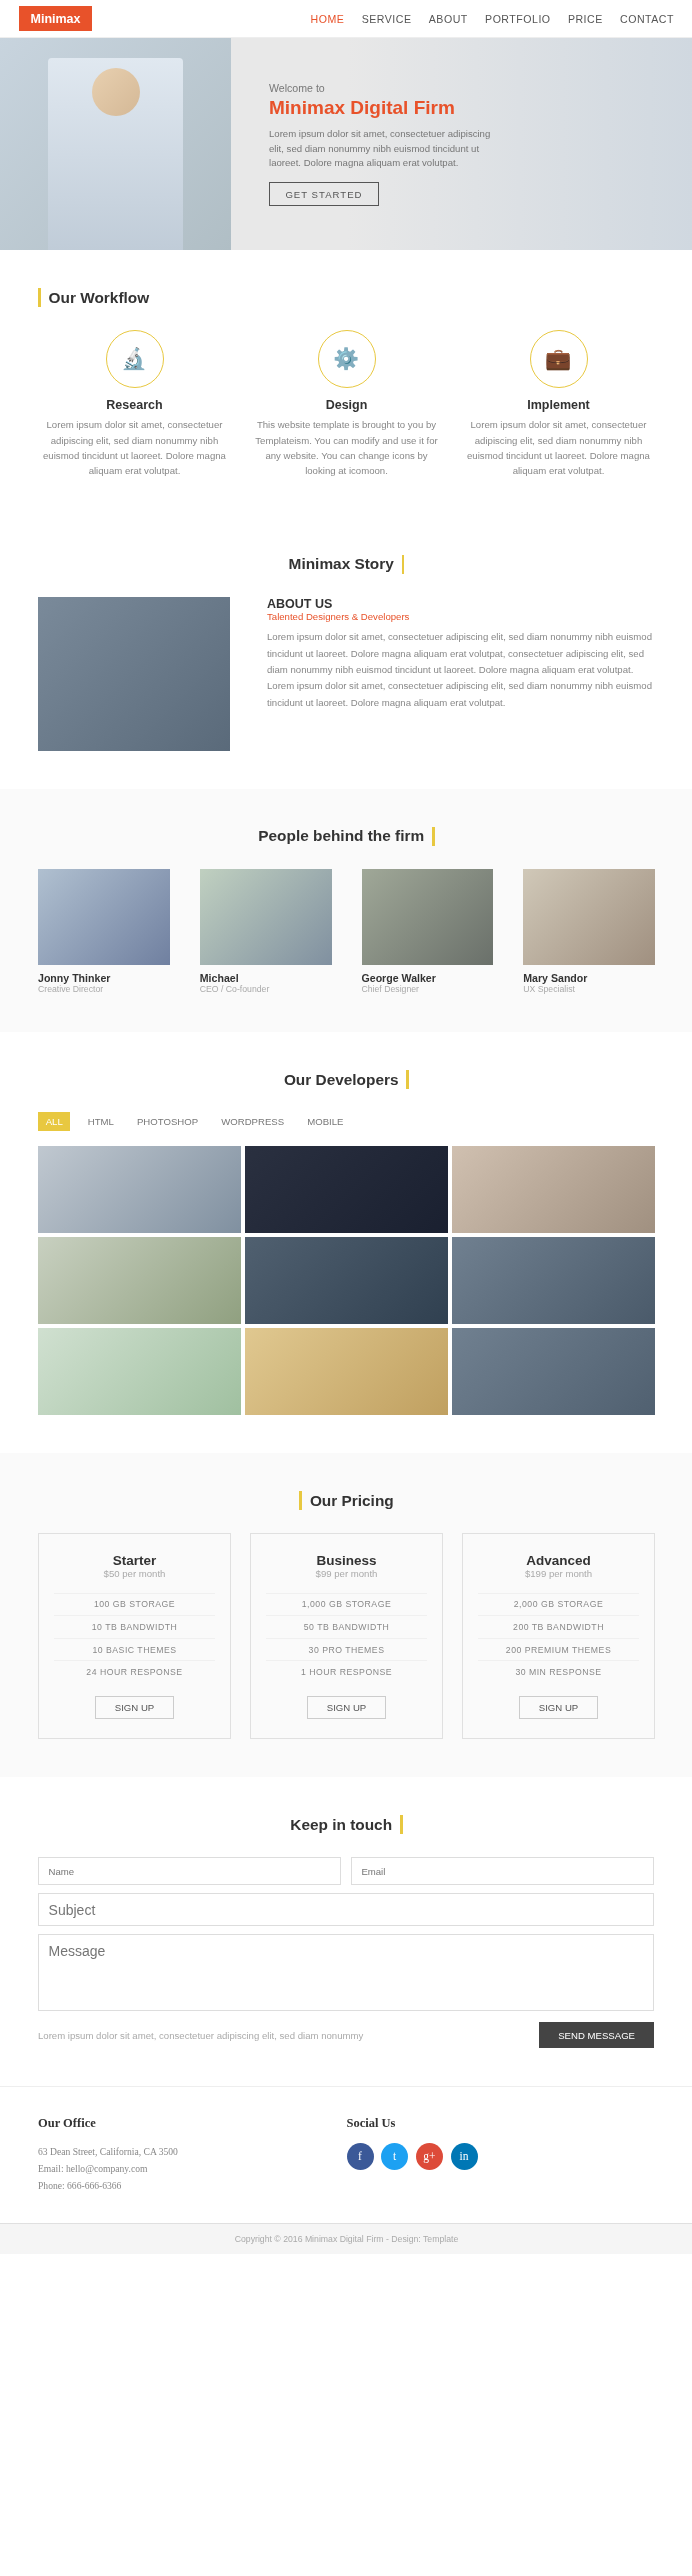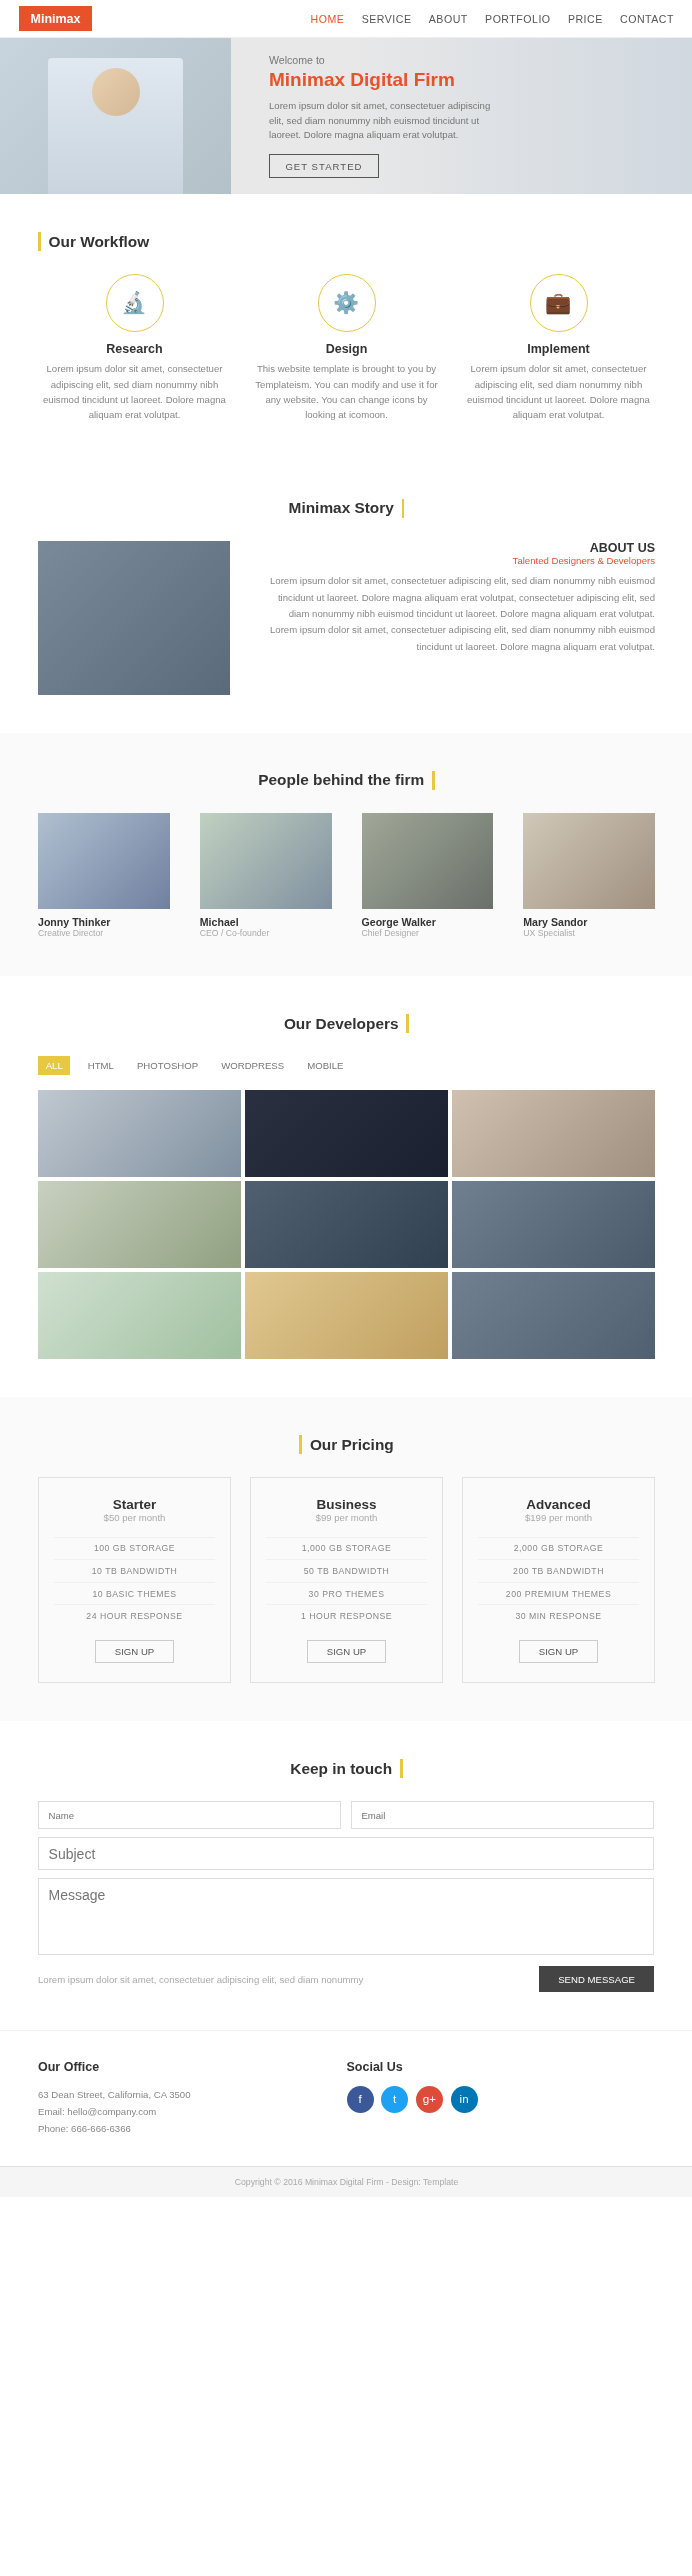--- a/index.html
+++ b/index.html
@@ -17,21 +17,21 @@
     }
     .nav-links { display: flex; gap: 17.3px; }
     .nav-links a {
       color: #555; text-decoration: none; font-size: 10.6px; text-transform: uppercase;
       letter-spacing: 0.5px;
     }
     .nav-links a.active { color: #e8522a; }
 
     
     .hero {
-      position: relative; height: 156px; background: linear-gradient(to right, #e8e8e8 50%, #d0d8e0 100%);
+      position: relative; height: 212px; background: linear-gradient(to right, #e8e8e8 50%, #d0d8e0 100%);
       overflow: hidden; display: flex; align-items: center;
     }
     .hero-image {
       position: absolute; left: 0; top: 0; width: 231px; height: 212px;
       background: linear-gradient(135deg, #c8d4de 0%, #b0bec5 100%);
       display: flex; align-items: flex-end; justify-content: center;
     }
     .hero-person {
       width: 135px; height: 192px;
       background: linear-gradient(to bottom, #e0e8f0 0%, #c0ccd8 100%);
@@ -75,21 +75,21 @@
     .workflow-icon {
       width: 58px; height: 58px; border-radius: 50%; border: 1.9px solid #e8c840;
       margin: 0 auto 9.6px; display: flex; align-items: center; justify-content: center;
       font-size: 21px; color: #e8522a;
     }
     .workflow-item h3 { font-size: 12.5px; color: #333; margin-bottom: 5.8px; }
     .workflow-item p { font-size: 9.6px; color: #888; line-height: 1.6; }
 
     
     .story-section { background: #fff; }
-    .story-inner { display: flex; gap: 37px; align-items: flex-start; text-align: right; }
+    .story-inner { display: flex; gap: 37px; align-items: flex-start; }
     .story-img {
       width: 192px; height: 154px; flex-shrink: 0;
       background: linear-gradient(135deg, #8a9ab0 0%, #6a7a90 100%);
       position: relative; overflow: hidden;
     }
     .story-img-inner {
       position: absolute; inset: 0;
       background: linear-gradient(135deg, #7a8a9a 0%, #5a6a7a 100%);
     }
     .story-content { flex: 1; }
@@ -174,20 +174,21 @@
     .btn-send {
       background: #444; color: #fff; border: none;
       padding: 7.7px 19px; font-size: 9.6px; text-transform: uppercase;
       cursor: pointer; float: right;
     }
 
     
     .footer-info {
       display: flex; gap: 0; background: #fff; padding: 29px 38px;
       border-top: 1px solid #eee;
+      font-family: Liberation Serif, serif;
     }
     .footer-col { flex: 1; }
     .footer-col h4 { font-size: 12.5px; color: #333; font-weight: bold; margin-bottom: 11.5px; }
     .footer-col p { font-size: 9.6px; color: #888; line-height: 1.8; }
 
     .social-icons { display: flex; gap: 7.7px; margin-top: 7.7px; }
     .social-icon {
       width: 27px; height: 27px; border-radius: 50%;
       display: flex; align-items: center; justify-content: center;
       font-size: 11.5px; color: #fff; cursor: pointer;

